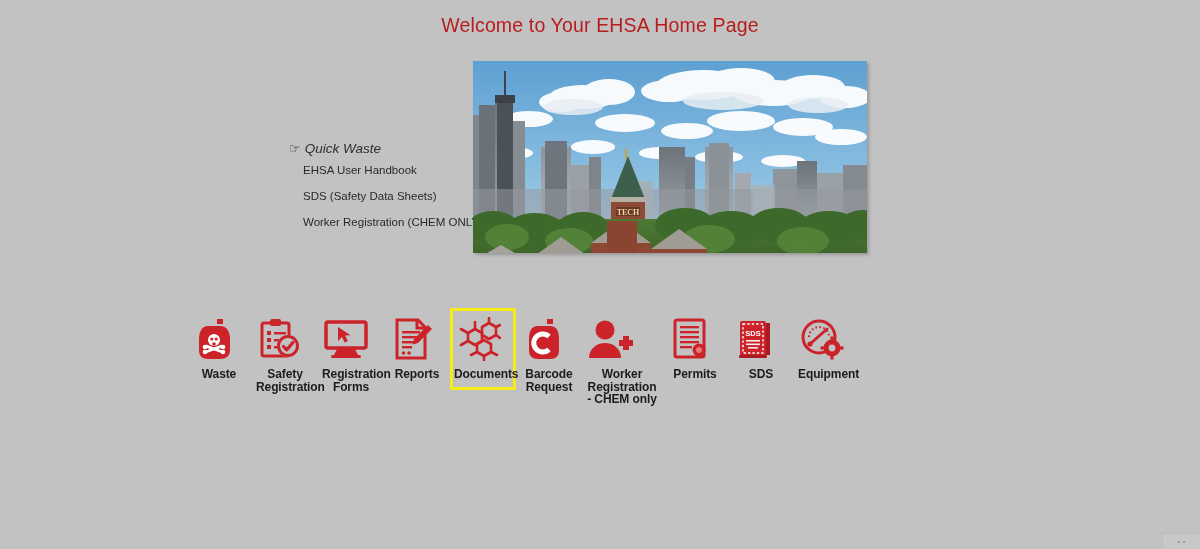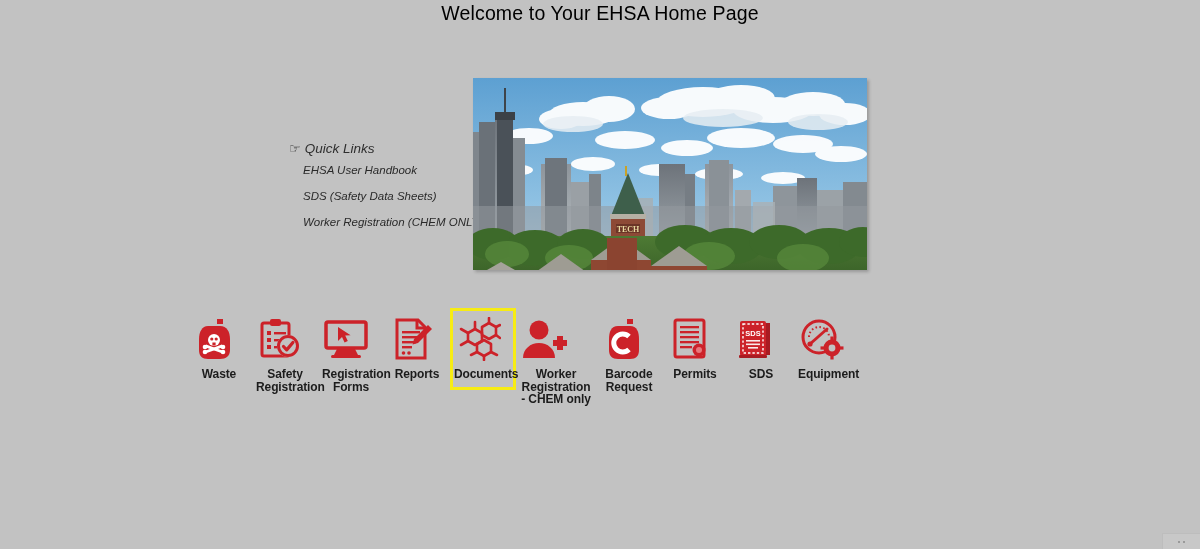--- a/index.html
+++ b/index.html
@@ -12,25 +12,25 @@
   }
   #page {
     position: relative;
     width: 1200px; height: 549px;
     background: #c2c2c2;
   }
 
   
   #page-title {
     position: absolute;
-    top: 2px; left: 0; width: 1200px;
+    top: 14px; left: 0; width: 1200px;
     text-align: center;
     font-size: 19.5px;
     font-weight: 400;
-    color: #000000;
+    color: #b91c1c;
     letter-spacing: 0.15px;
   }
 
   
   #quick-links {
     position: absolute;
     left: 289px; top: 141px;
     width: 180px;
   }
   #quick-links-header {
@@ -45,33 +45,32 @@
   #quick-links-header .hand {
     font-style: normal;
     font-size: 13px;
     line-height: 1;
     position: relative;
     top: 1px;
     color: #333;
   }
   .quick-link {
     display: block;
-    font-style: italic;
     font-size: 11.5px;
     color: #2a2a2a;
     margin: 0 0 14px 14px;
     text-decoration: none;
     white-space: nowrap;
   }
   .quick-link:last-child { margin-bottom: 0; }
 
   
   #hero-image {
     position: absolute;
-    left: 473px; top: 78px;
+    left: 473px; top: 61px;
     width: 394px; height: 192px;
     overflow: hidden;
     box-shadow: 2px 2px 3px rgba(0,0,0,0.22);
     background: #a3a3a3;
   }
   #hero-image svg { display: block; width: 394px; height: 220px; }
 
   
   #icon-strip {
     position: absolute;
@@ -125,21 +124,21 @@
 </head>
 <body>
 
 <div id="page">
 
   <div id="page-title">Welcome to Your EHSA Home Page</div>
 
   <div id="quick-links">
     <div id="quick-links-header">
       <span class="hand">☞</span>
-      <span>Quick Links</span>
+      <span>Quick Waste</span>
     </div>
     <a class="quick-link" href="#">EHSA User Handbook</a>
     <a class="quick-link" href="#">SDS (Safety Data Sheets)</a>
     <a class="quick-link" href="#">Worker Registration (CHEM ONLY)</a>
   </div>
 
   <div id="hero-image">
     <svg viewBox="0 0 394 220" preserveAspectRatio="none">
       <defs>
         <linearGradient id="sky" x1="0" y1="0" x2="0" y2="1">
@@ -358,41 +357,41 @@
             <line x1="41" y1="18" x2="45" y2="21"></line>
             <line x1="36" y1="35" x2="42" y2="38"></line>
             <line x1="29" y1="39" x2="29" y2="43"></line>
             <line x1="22" y1="35" x2="16" y2="38"></line>
           </g>
         </svg>
       </span>
       <span class="label">Documents</span>
     </a>
 
+    <a class="tile" href="#">
+      <span class="glyph">
+        <svg width="38" height="44" viewBox="0 0 38 44">
+          <path d="M22 2h6v5h-6z" fill="#cc2229"></path>
+          <path d="M13 9h12c7 0 9 6 9 13v11c0 6-3 9-9 9H13C7 42 4 39 4 33V22C4 15 6 9 13 9z" fill="#cc2229"></path>
+          <path d="M24 19.5a9 9 0 1 0 0 13" fill="none" stroke="#fff" stroke-width="5" stroke-linecap="butt"></path>
+        </svg>
+      </span>
+      <span class="label">Barcode Request</span>
+    </a>
+
     <a class="tile wide" href="#">
       <span class="glyph">
         <svg width="48" height="42" viewBox="0 0 48 42">
           <circle cx="19" cy="12" r="9.5" fill="#cc2229"></circle>
           <path d="M3 40c0-9 7.5-15 16-15s16 6 16 15z" fill="#cc2229"></path>
           <rect x="33" y="22" width="14" height="6" fill="#cc2229"></rect>
           <rect x="37" y="18" width="6" height="14" fill="#cc2229"></rect>
         </svg>
       </span>
       <span class="label">Worker Registration - CHEM only</span>
-    </a>
-
-    <a class="tile" href="#">
-      <span class="glyph">
-        <svg width="38" height="44" viewBox="0 0 38 44">
-          <path d="M22 2h6v5h-6z" fill="#cc2229"></path>
-          <path d="M13 9h12c7 0 9 6 9 13v11c0 6-3 9-9 9H13C7 42 4 39 4 33V22C4 15 6 9 13 9z" fill="#cc2229"></path>
-          <path d="M24 19.5a9 9 0 1 0 0 13" fill="none" stroke="#fff" stroke-width="5" stroke-linecap="butt"></path>
-        </svg>
-      </span>
-      <span class="label">Barcode Request</span>
     </a>
 
     <a class="tile" href="#">
       <span class="glyph">
         <svg width="40" height="44" viewBox="0 0 40 44">
           <rect x="5" y="3" width="29" height="37" rx="2" fill="none" stroke="#cc2229" stroke-width="3"></rect>
           <g fill="#cc2229">
             <rect x="10" y="9" width="19" height="2.3"></rect>
             <rect x="10" y="14" width="19" height="2.3"></rect>
             <rect x="10" y="19" width="19" height="2.3"></rect>

